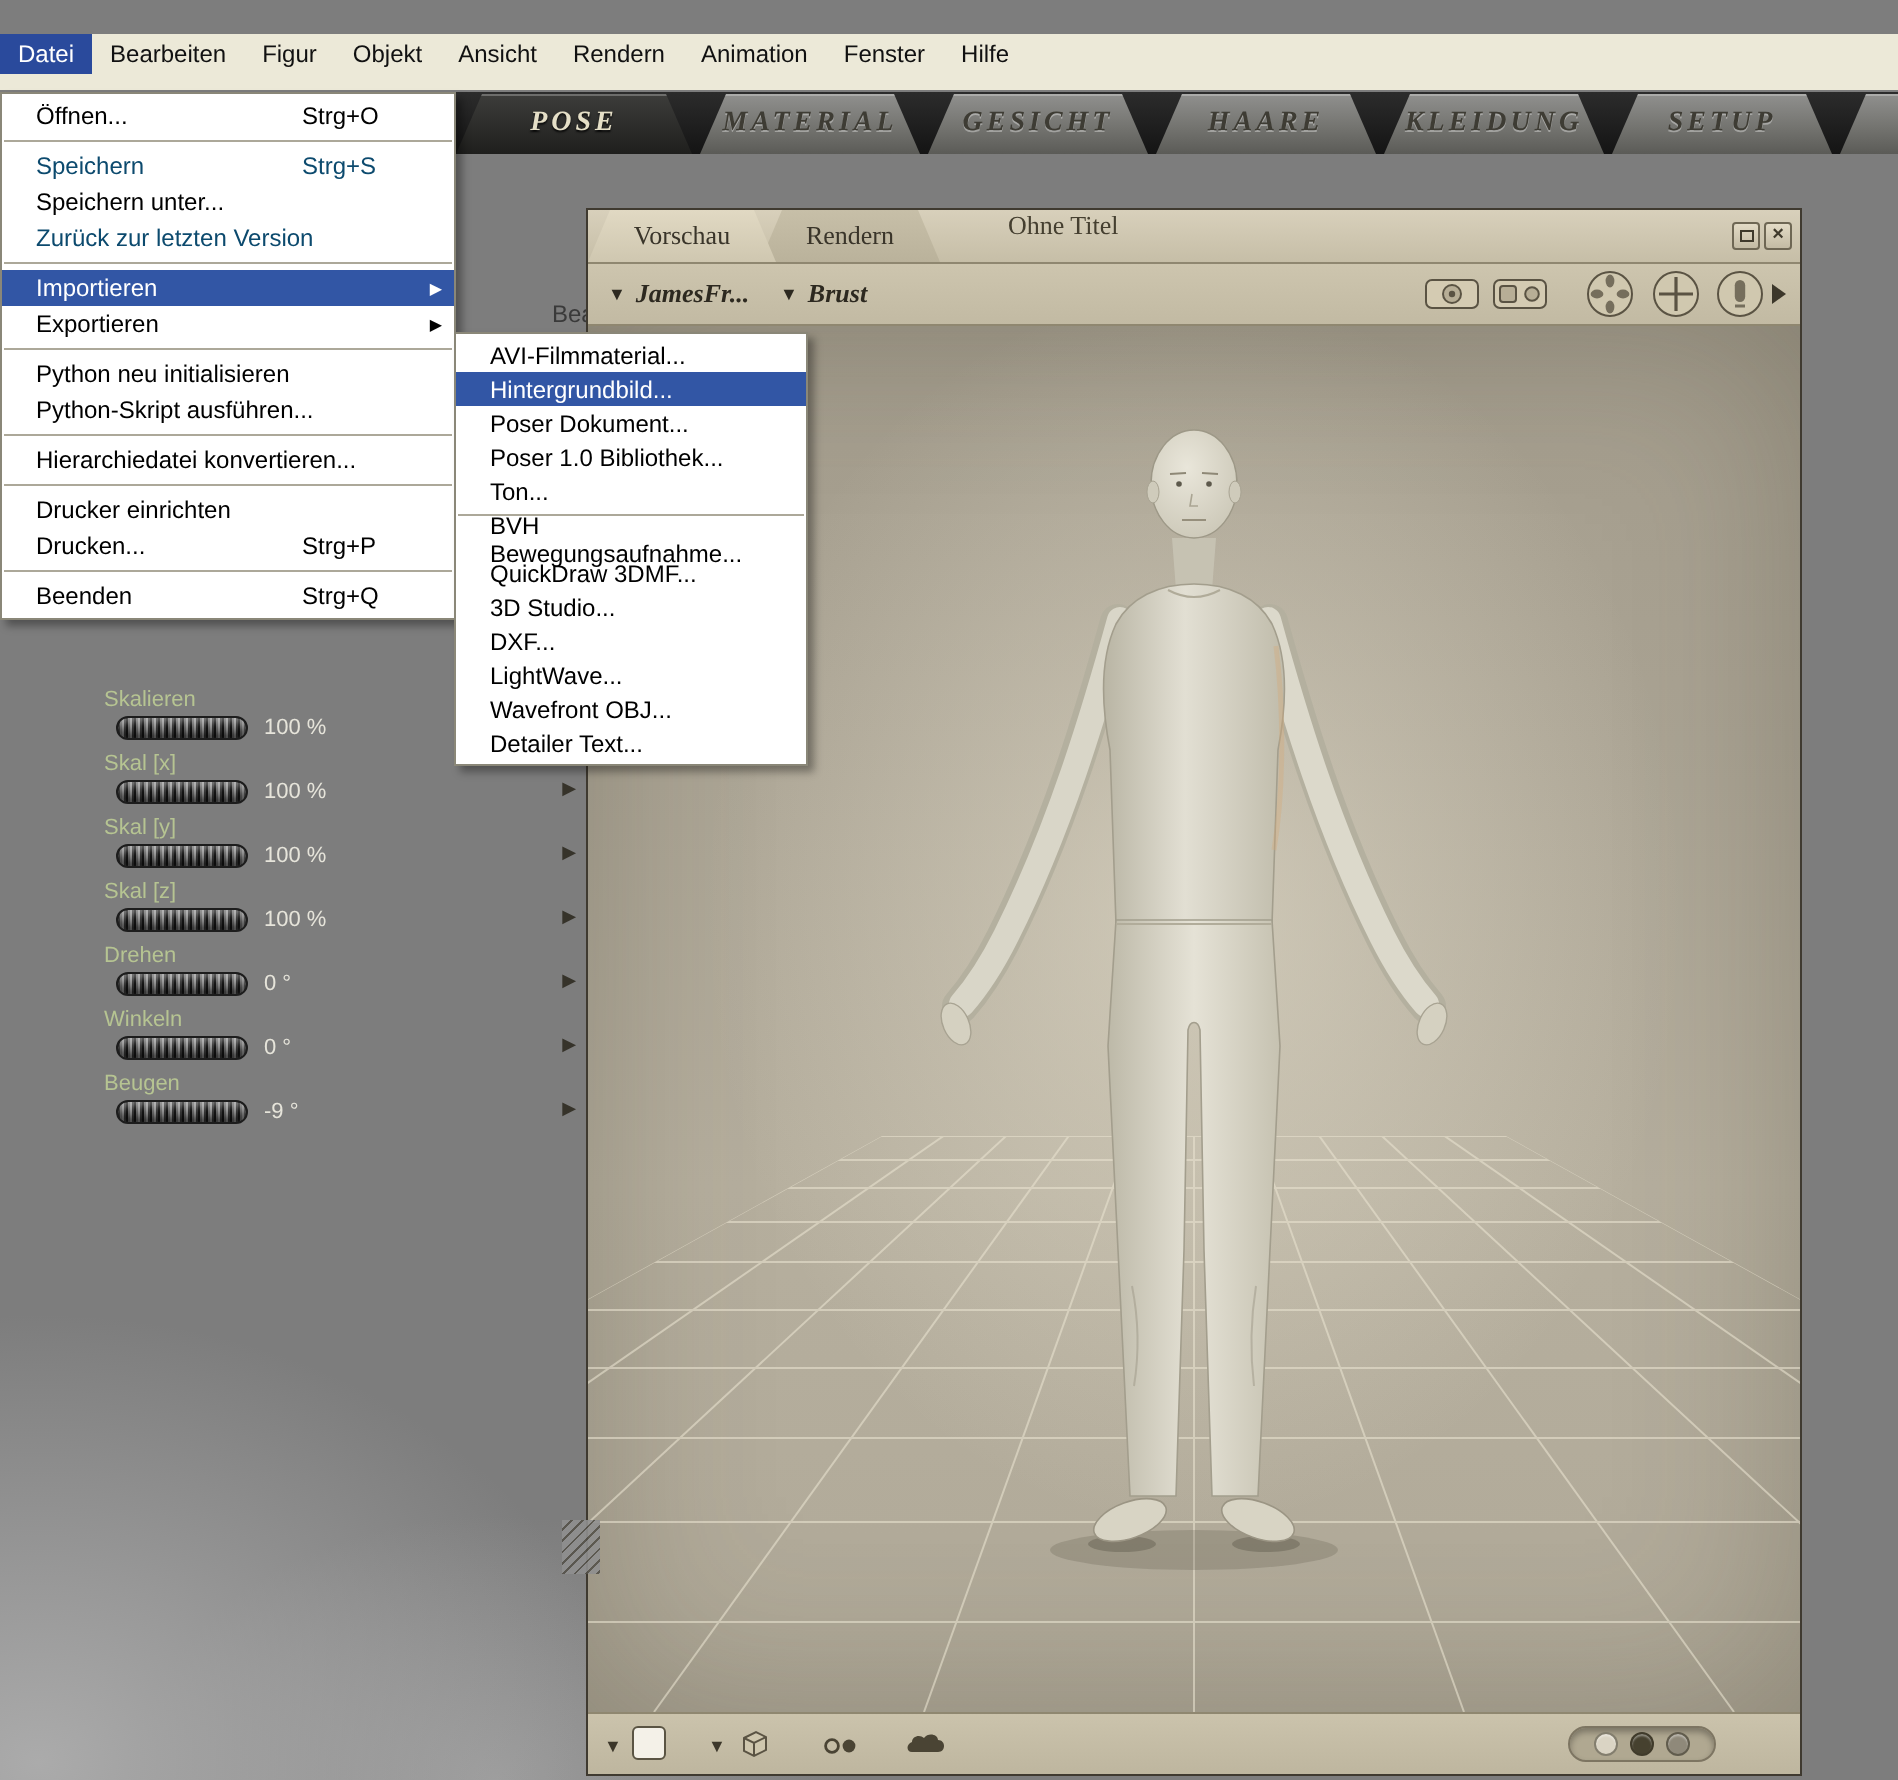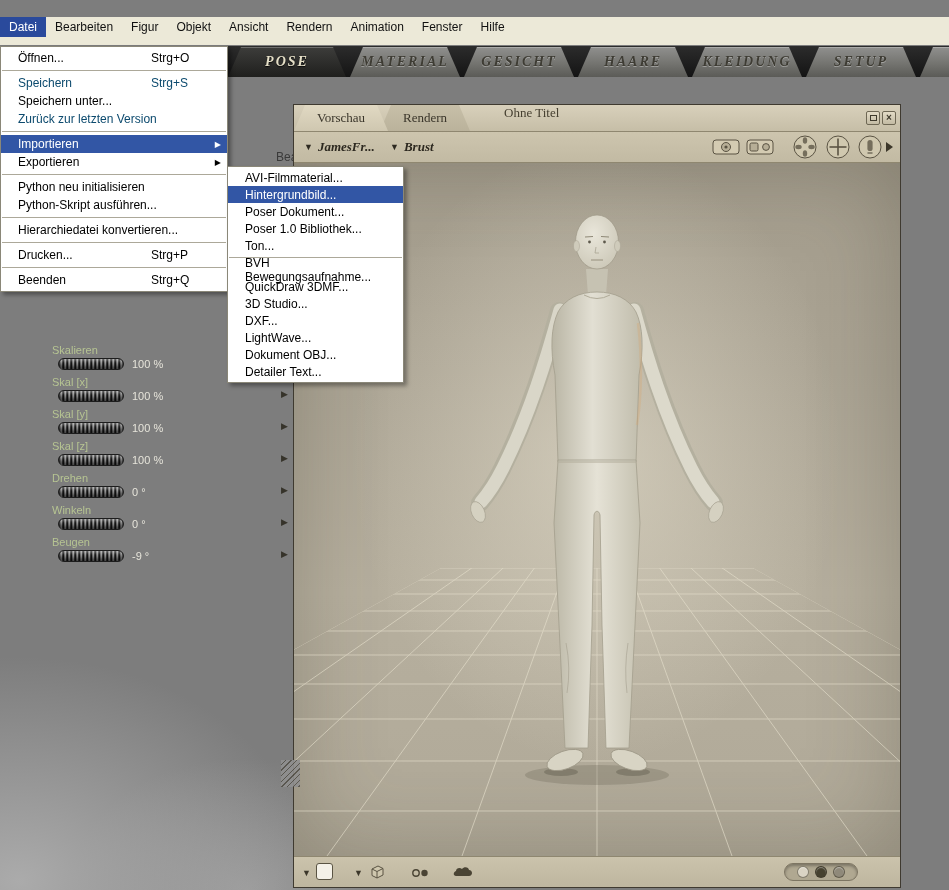--- a/index.html
+++ b/index.html
@@ -404,20 +404,23 @@
       </div>
       <div class="m-item">
         <div class="m-label">Python-Skript ausführen...</div>
       </div>
       <div class="m-sep"></div>
       <div class="m-item">
         <div class="m-label">Hierarchiedatei konvertieren...</div>
       </div>
       <div class="m-sep"></div>
       <div class="m-item">
+        <div class="m-label">Drucker einrichten</div>
+      </div>
+      <div class="m-item">
         <div class="m-label">Drucken...</div>
         <div class="m-short">Strg+P</div>
       </div>
       <div class="m-sep"></div>
       <div class="m-item">
         <div class="m-label">Beenden</div>
         <div class="m-short">Strg+Q</div>
       </div>
     </div>
 
@@ -447,20 +450,20 @@
       <div class="m-item">
         <div class="m-label">3D Studio...</div>
       </div>
       <div class="m-item">
         <div class="m-label">DXF...</div>
       </div>
       <div class="m-item">
         <div class="m-label">LightWave...</div>
       </div>
       <div class="m-item">
-        <div class="m-label">Dokument OBJ...</div>
+        <div class="m-label">Wavefront OBJ...</div>
       </div>
       <div class="m-item">
         <div class="m-label">Detailer Text...</div>
       </div>
     </div>
 
 </div>
 
 </body></html>

